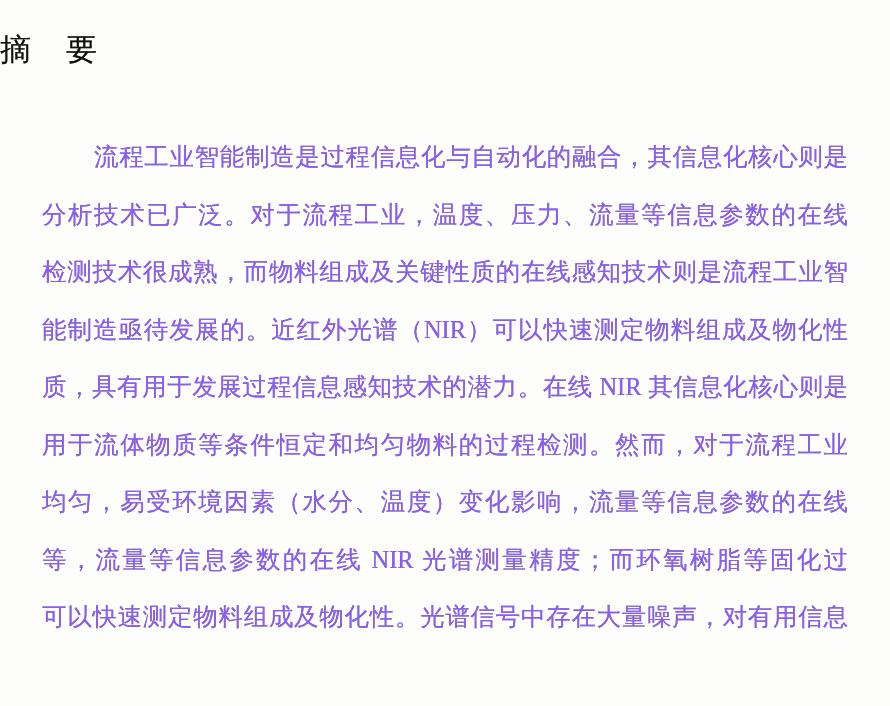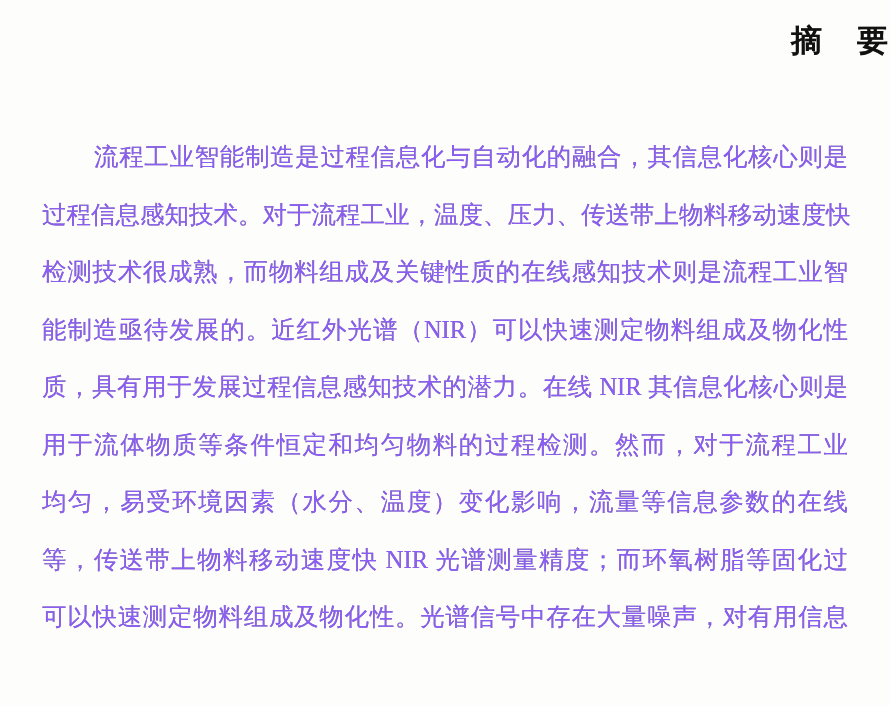--- a/index.html
+++ b/index.html
@@ -14,26 +14,26 @@
     position: relative;
     font-family: "Liberation Serif", "DejaVu Serif", serif;
   }
   .page {
     position: absolute;
     inset: 0;
     background: #fdfdfc;
   }
   .doc-title {
     position: absolute;
-    top: 20px;
+    top: 29px;
     left: 0;
     width: 100%;
-    text-align: right;
+    text-align: left;
     font-size: 31px;
-    font-weight: bold;
+    font-weight: normal;
     color: #111111;
     letter-spacing: 2px;
   }
   .paragraph {
     position: absolute;
     top: 128px;
     left: 42px;
     width: 806px;
     color: #8b5cf6;
     font-size: 24.5px;
@@ -56,23 +56,23 @@
 </style>
 </head>
 <body>
 
 <div class="page">
 
   <div class="doc-title">摘　要</div>
 
   <div class="paragraph">
     <div class="para-line indent">流程工业智能制造是过程信息化与自动化的融合，其信息化核心则是</div>
-    <div class="para-line">过程信息感知技术。对于流程工业，温度、压力、传送带上物料移动速度快</div>
+    <div class="para-line">分析技术已广泛。对于流程工业，温度、压力、流量等信息参数的在线</div>
     <div class="para-line">检测技术很成熟，而物料组成及关键性质的在线感知技术则是流程工业智</div>
     <div class="para-line">能制造亟待发展的。近红外光谱（NIR）可以快速测定物料组成及物化性</div>
     <div class="para-line">质，具有用于发展过程信息感知技术的潜力。在线 NIR 其信息化核心则是</div>
     <div class="para-line">用于流体物质等条件恒定和均匀物料的过程检测。然而，对于流程工业</div>
     <div class="para-line">均匀，易受环境因素（水分、温度）变化影响，流量等信息参数的在线</div>
-    <div class="para-line">等，传送带上物料移动速度快 NIR 光谱测量精度；而环氧树脂等固化过</div>
+    <div class="para-line">等，流量等信息参数的在线 NIR 光谱测量精度；而环氧树脂等固化过</div>
     <div class="para-line">可以快速测定物料组成及物化性。光谱信号中存在大量噪声，对有用信息</div>
   </div>
 
 </div>
 
 </body></html>

